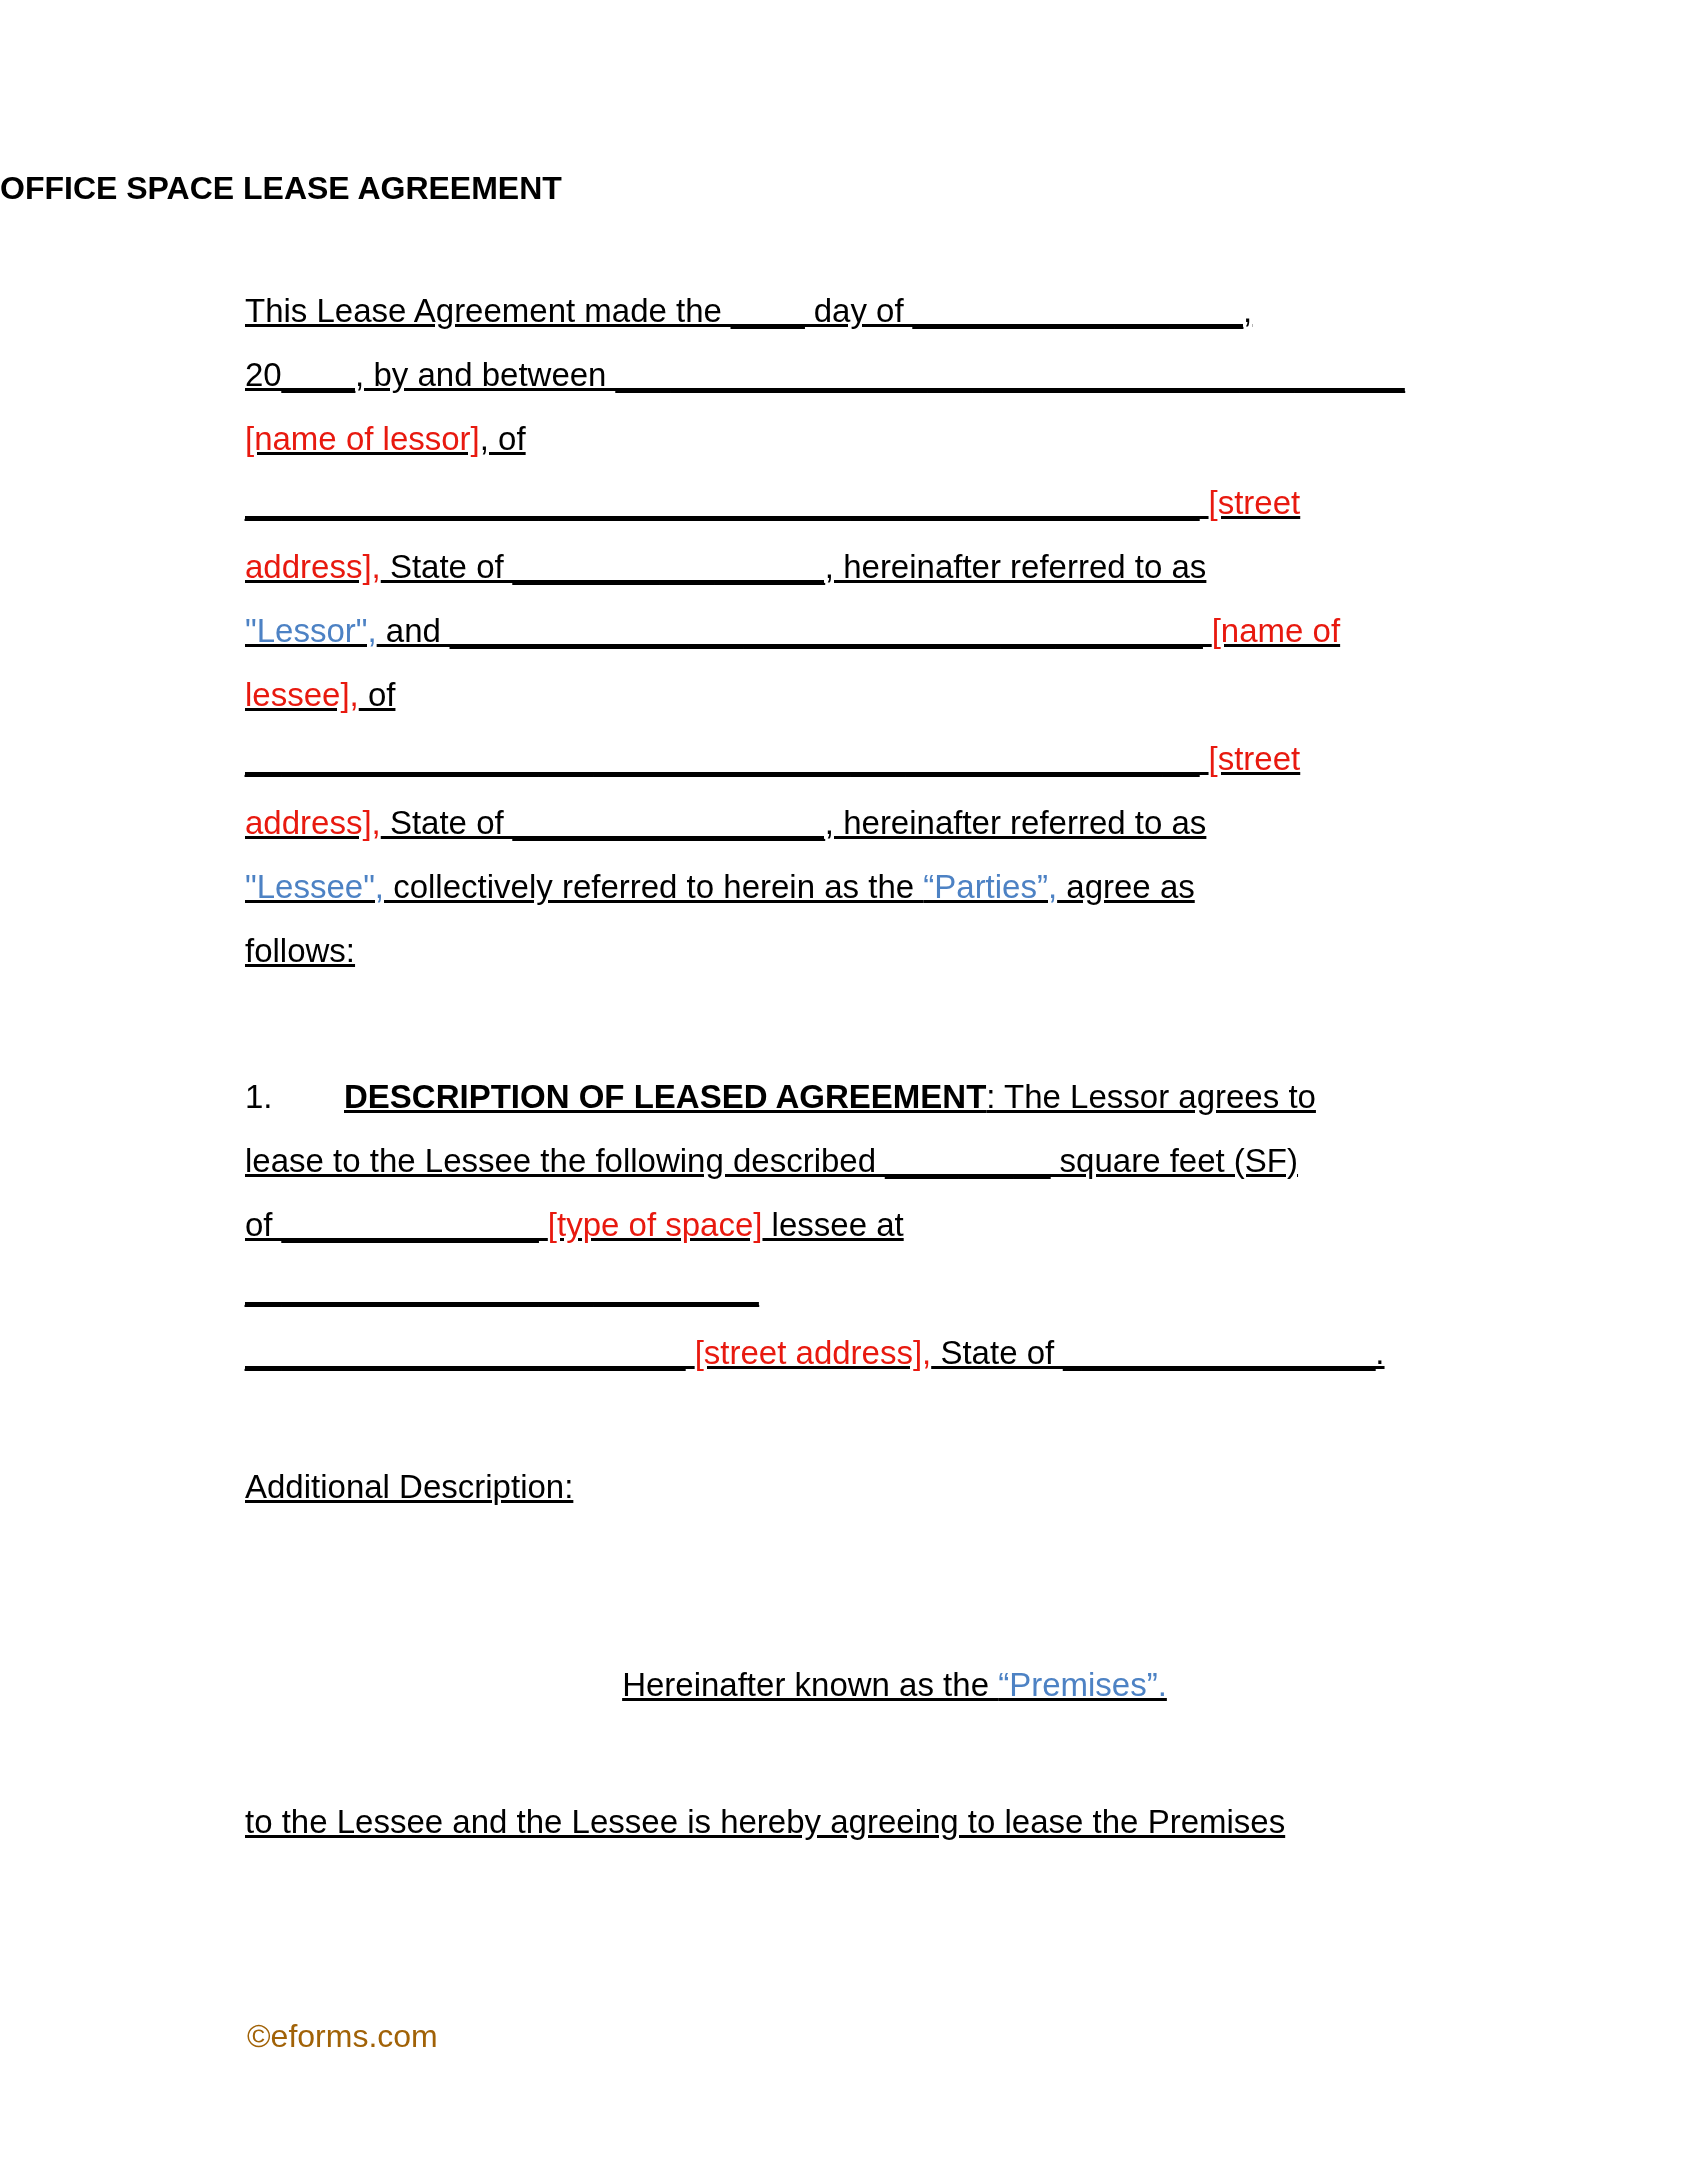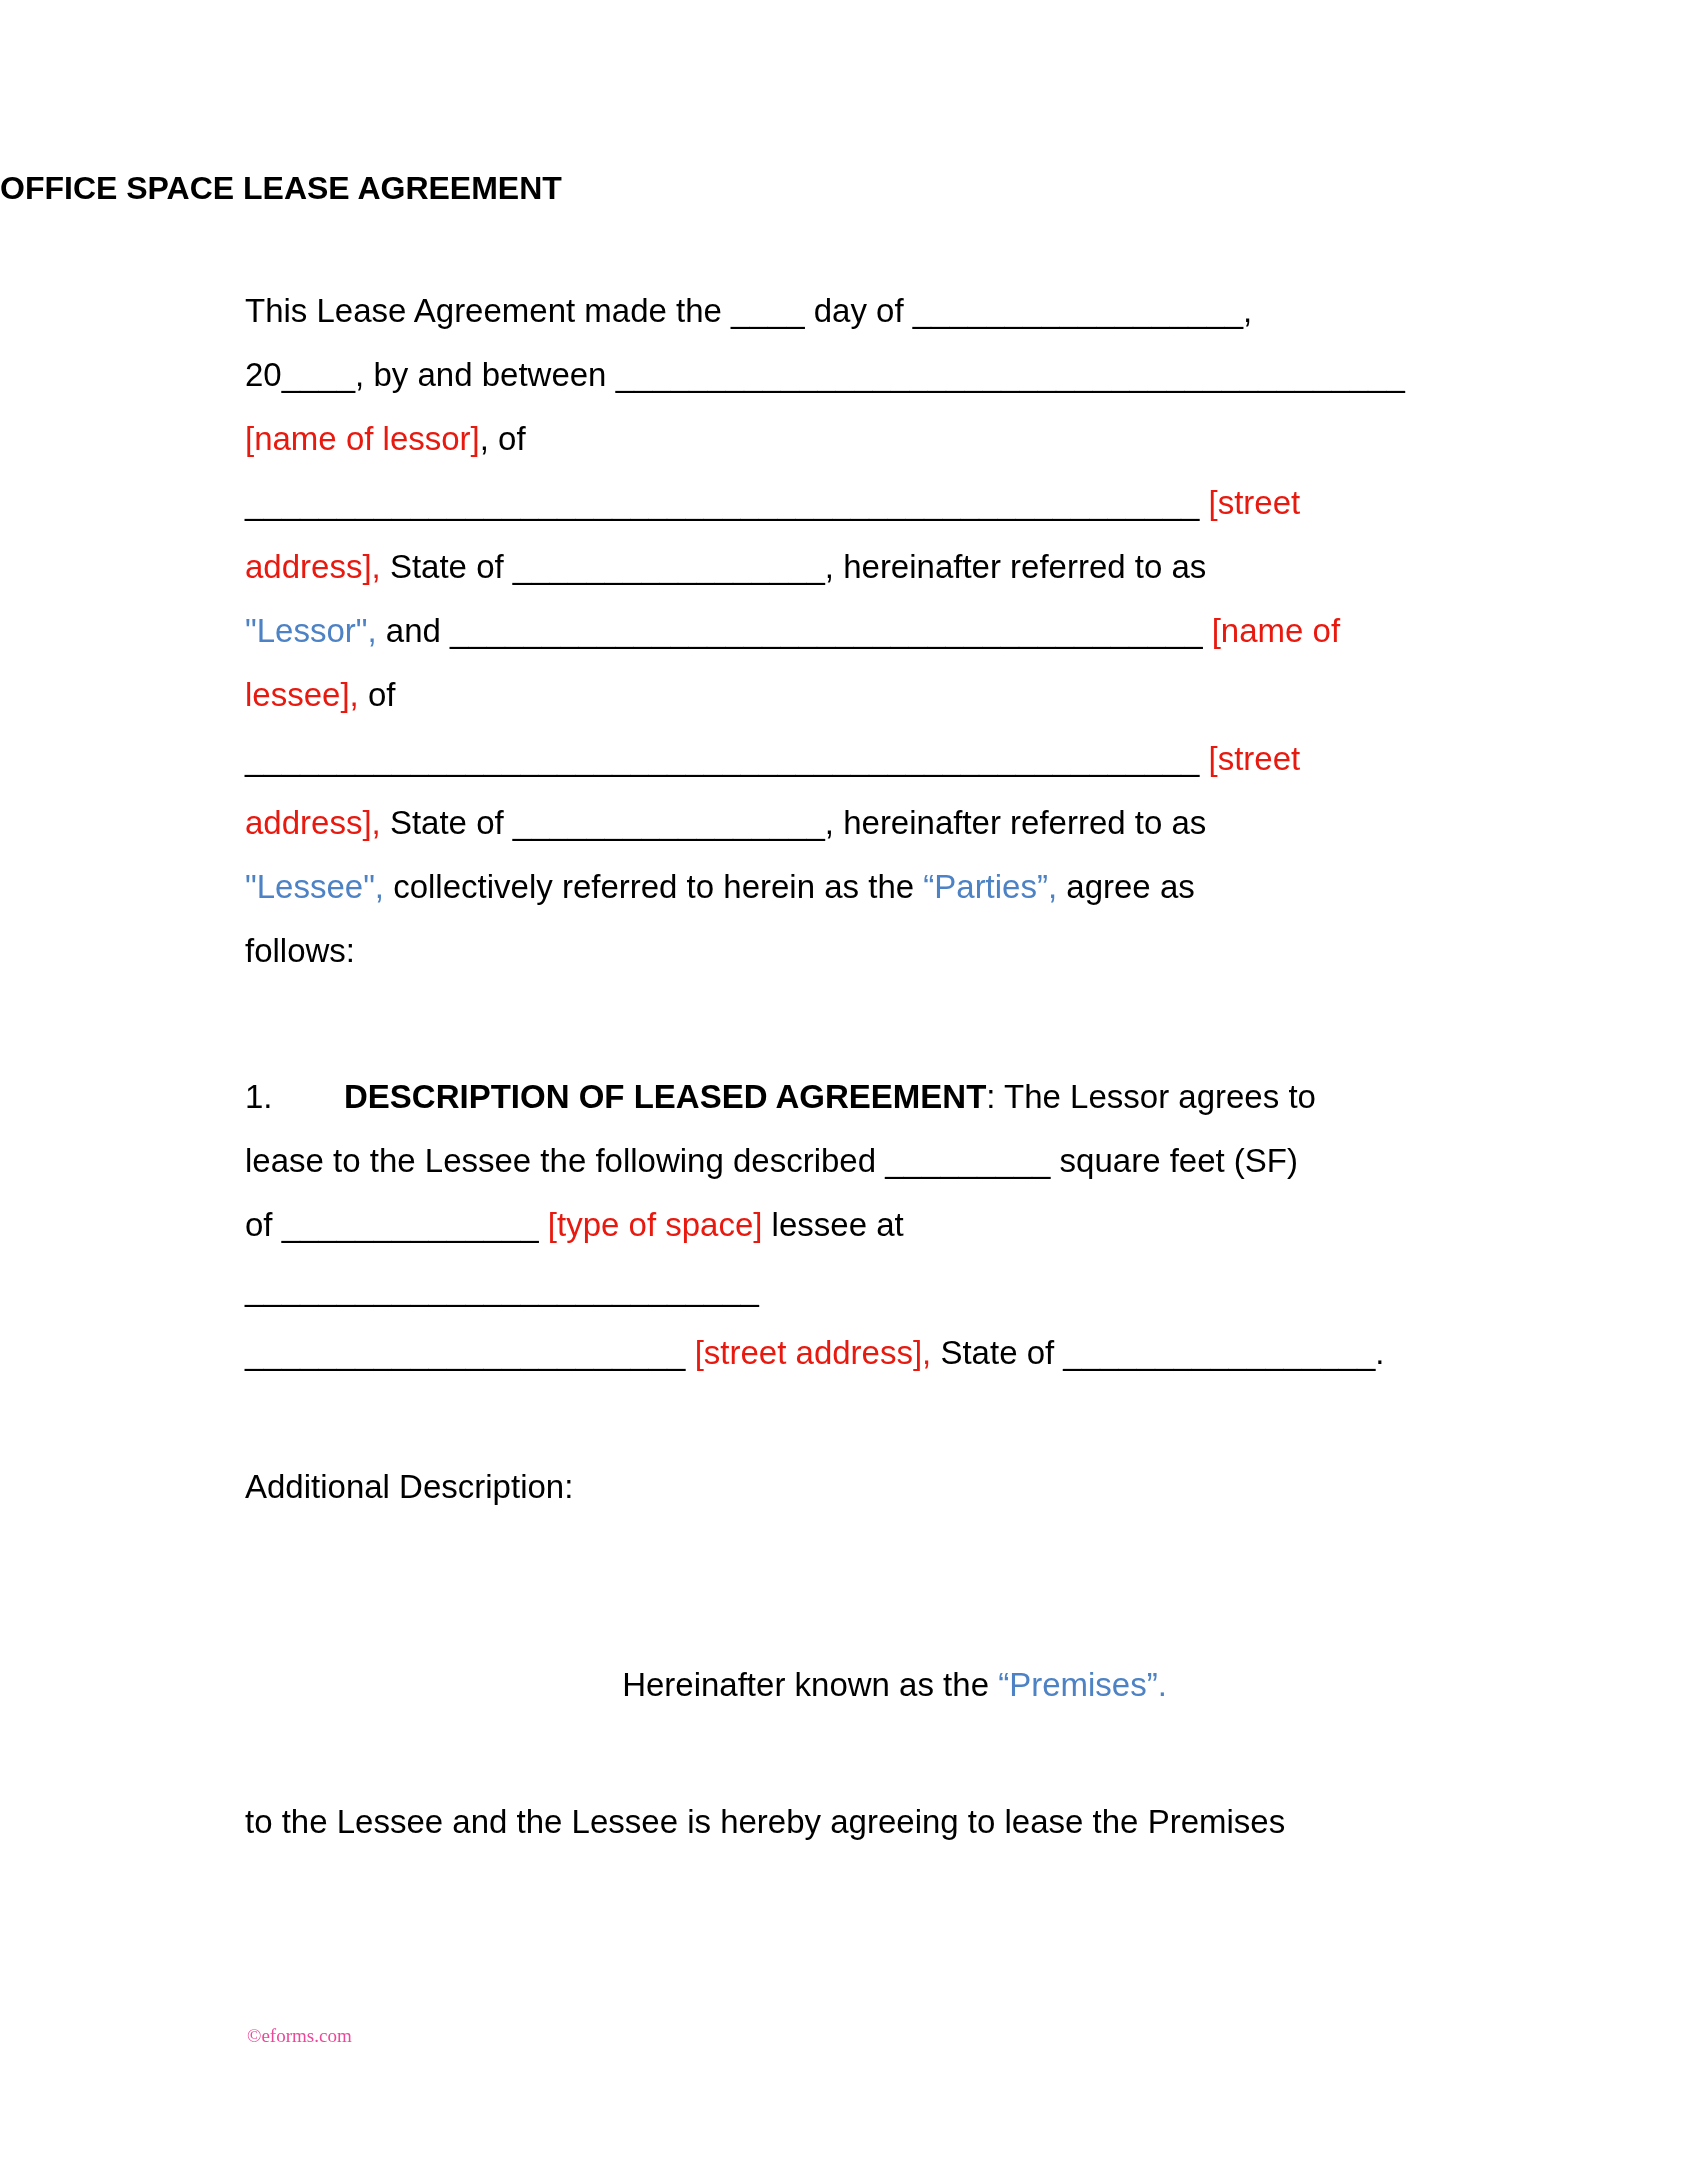--- a/index.html
+++ b/index.html
@@ -12,42 +12,43 @@
     font-family: "Liberation Sans", sans-serif;
     color: #000000;
   }
   #doc { position: absolute; inset: 0; }
   .block { position: absolute; left: 245px; right: 139px; }
   .line {
     font-size: 33px;
     line-height: 64px;
     white-space: pre;
     color: #000000;
+    text-decoration: underline;
   }
   .red  { color: var(--red, #e8190f); }
   .blue { color: var(--blue, #4d82c4); }
   .bold { font-weight: 700; }
   .num  { display: inline-block; width: 99px; }
   #title {
     position: absolute;
     left: 0;
     width: 100%;
     text-align: left;
     font-weight: 700;
     font-size: 32px;
     line-height: 64px;
     color: #000000;
   }
   #footer {
     position: absolute;
     left: 247px;
-    font-family: Liberation Serif, serif;
-    font-size: 19px;
+    font-family: Liberation Sans, sans-serif;
+    font-size: 32px;
     line-height: 64px;
-    color: #ec4899;
+    color: #a16207;
   }
 </style>
 </head>
 <body>
 
 <div id="doc">
   <div id="title" style="top: 156px;">OFFICE SPACE LEASE AGREEMENT</div>
 
   <div class="block" style="top: 279px;">
       <div class="line"><span>This Lease Agreement made the ____ day of __________________,</span></div>

